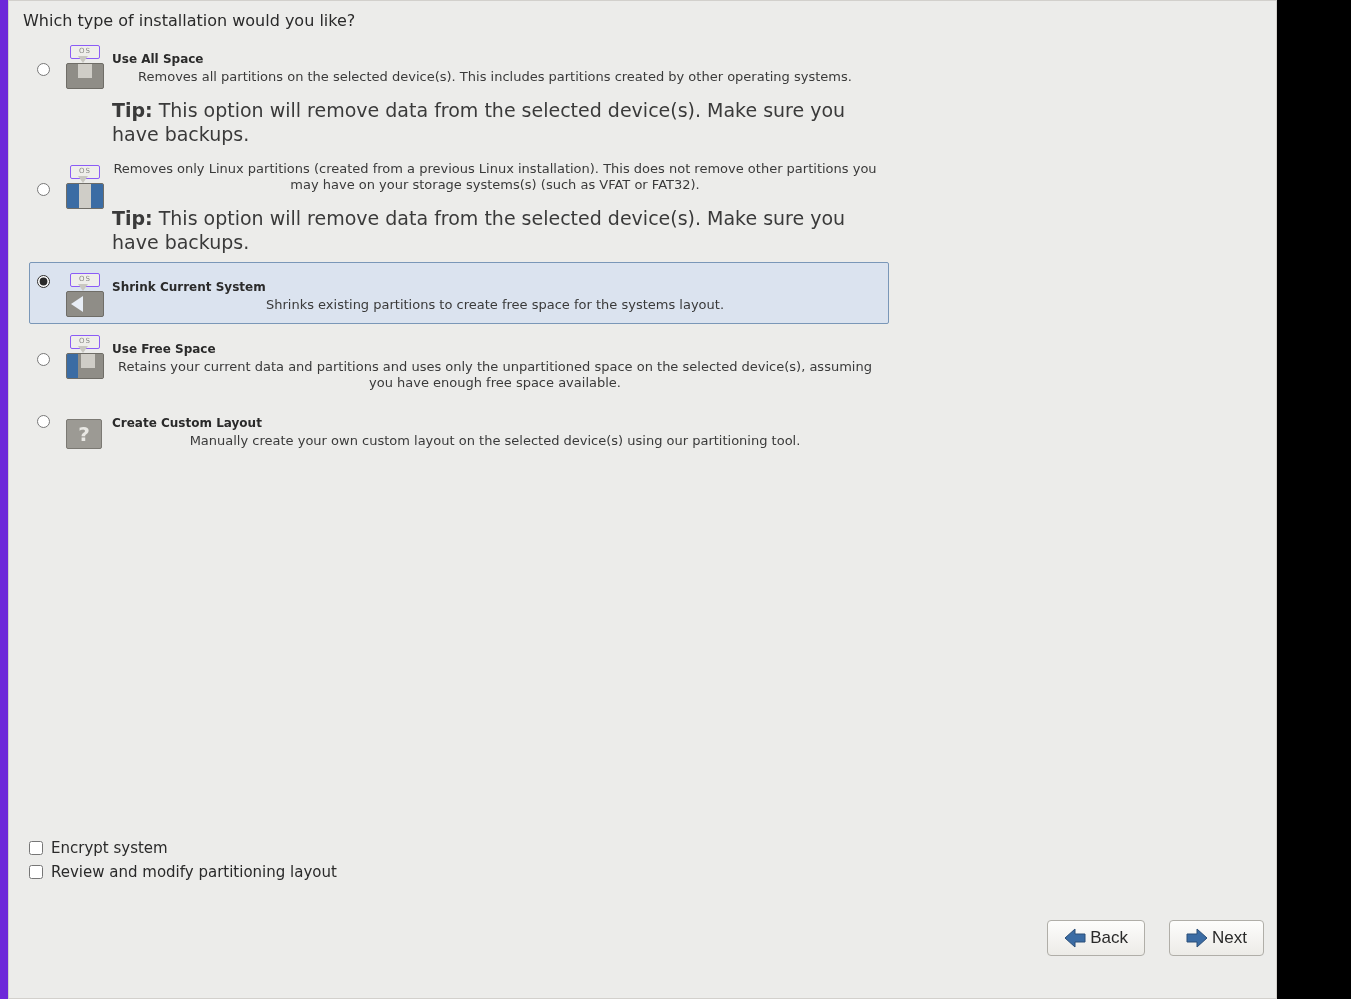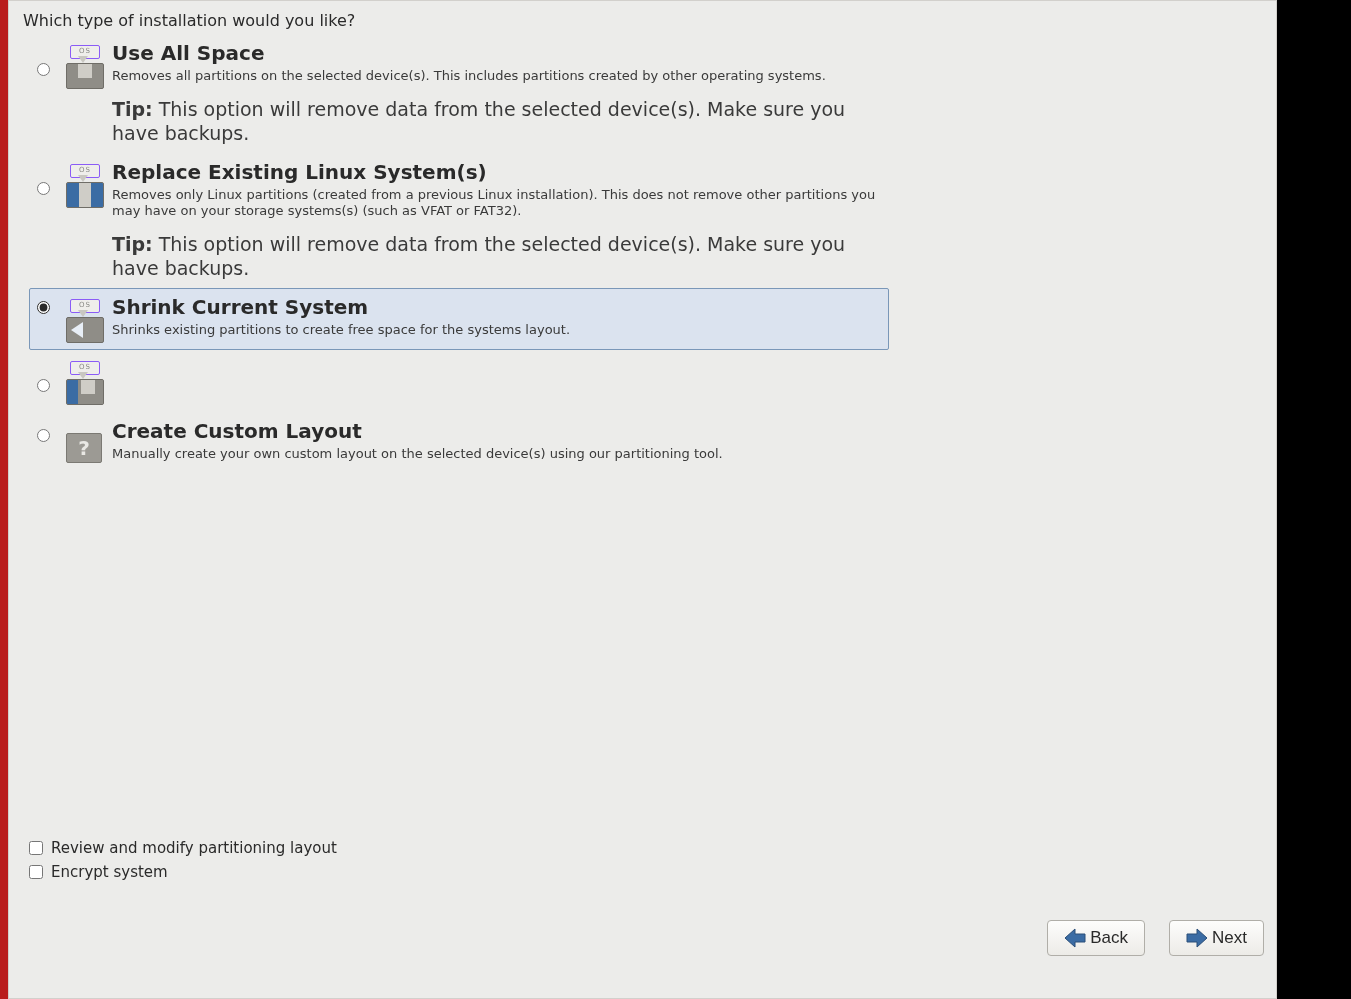--- a/index.html
+++ b/index.html
@@ -8,21 +8,21 @@
     width: 1351px;
     height: 999px;
     font-family: "DejaVu Sans", "Liberation Sans", Arial, sans-serif;
     background: #ffffff;
     overflow: hidden;
   }
   .outer {
     position: relative;
     width: 1351px;
     height: 999px;
-    background: #b91c1c;
+    background: #6d28d9;
   }
   .inner {
     position: absolute;
     left: 8px;
     top: 0px;
     width: 1269px;
     height: 999px;
     background: #ececea;
     border: 1px solid #d2d0cc;
     box-sizing: border-box;
@@ -79,26 +79,28 @@
   }
   .text-cell {
     flex: 1;
     font-size: 14px;
     color: #2a2a2a;
     line-height: 1.25;
     padding-right: 10px;
   }
   .opt-title {
     font-weight: bold;
-    font-size: 20px;
+    font-size: 12px;
     margin-bottom: 2px;
+    margin-top: 11px;
   }
   .opt-desc {
     font-size: 13px;
     color: #3a3a3a;
+    text-align: center;
   }
   .opt-tip {
     font-size: 19px;
     margin-top: 14px;
     color: #3a3a3a;
   }
   .opt-tip b {
     font-weight: bold;
   }
 
@@ -265,21 +267,20 @@
             <div class="drive-tab">OS</div>
             <div class="drive-arrow"></div>
             <div class="drive-body replace">
                 <div class="seg1"></div>
                 <div class="seg2"></div>
                 <div class="seg3"></div>
               </div>
           </div>
         </div>
         <div class="text-cell">
-          <div class="opt-title">Replace Existing Linux System(s)</div>
           <div class="opt-desc">Removes only Linux partitions (created from a previous Linux installation).  This does not remove other partitions you may have on your storage systems(s) (such as VFAT or FAT32).</div>
           <div class="opt-tip"><b>Tip:</b> <span>This option will remove data from the selected device(s).  Make sure you have backups.</span></div>
         </div>
       </div>
 
       <div class="option-row selected short">
         <div class="radio-cell">
           <input type="radio" name="itype" checked="" style="">
         </div>
         <div class="icon-cell">
@@ -305,45 +306,49 @@
           <div class="drive-icon">
             <div class="drive-tab">OS</div>
             <div class="drive-arrow"></div>
             <div class="drive-body free">
                 <div class="seg1"></div>
                 <div class="seg2"></div>
                 <div class="slot2"></div>
               </div>
           </div>
         </div>
+        <div class="text-cell">
+          <div class="opt-title">Use Free Space</div>
+          <div class="opt-desc">Retains your current data and partitions and uses only the unpartitioned space on the selected device(s), assuming you have enough free space available.</div>
+        </div>
       </div>
 
       <div class="option-row single-line">
         <div class="radio-cell">
           <input type="radio" name="itype" style="">
         </div>
         <div class="icon-cell">
           <div class="q-icon">?</div>
         </div>
         <div class="text-cell">
           <div class="opt-title">Create Custom Layout</div>
           <div class="opt-desc">Manually create your own custom layout on the selected device(s) using our partitioning tool.</div>
         </div>
       </div>
 
     </div>
 
     <div class="bottom-checks">
       <label class="chk-row">
         <input type="checkbox" style="">
-        <span>Review and modify partitioning layout</span>
+        <span>Encrypt system</span>
       </label>
       <label class="chk-row">
         <input type="checkbox" style="">
-        <span>Encrypt system</span>
+        <span>Review and modify partitioning layout</span>
       </label>
     </div>
 
     <div class="button-bar">
       <button class="btn">
         <svg width="22" height="20" viewBox="0 0 22 20">
           <polygon points="11,1 11,6 21,6 21,14 11,14 11,19 1,10" fill="#3b6ca4" stroke="#2a4e78" stroke-width="1"></polygon>
         </svg>
         <span>Back</span>
       </button>

